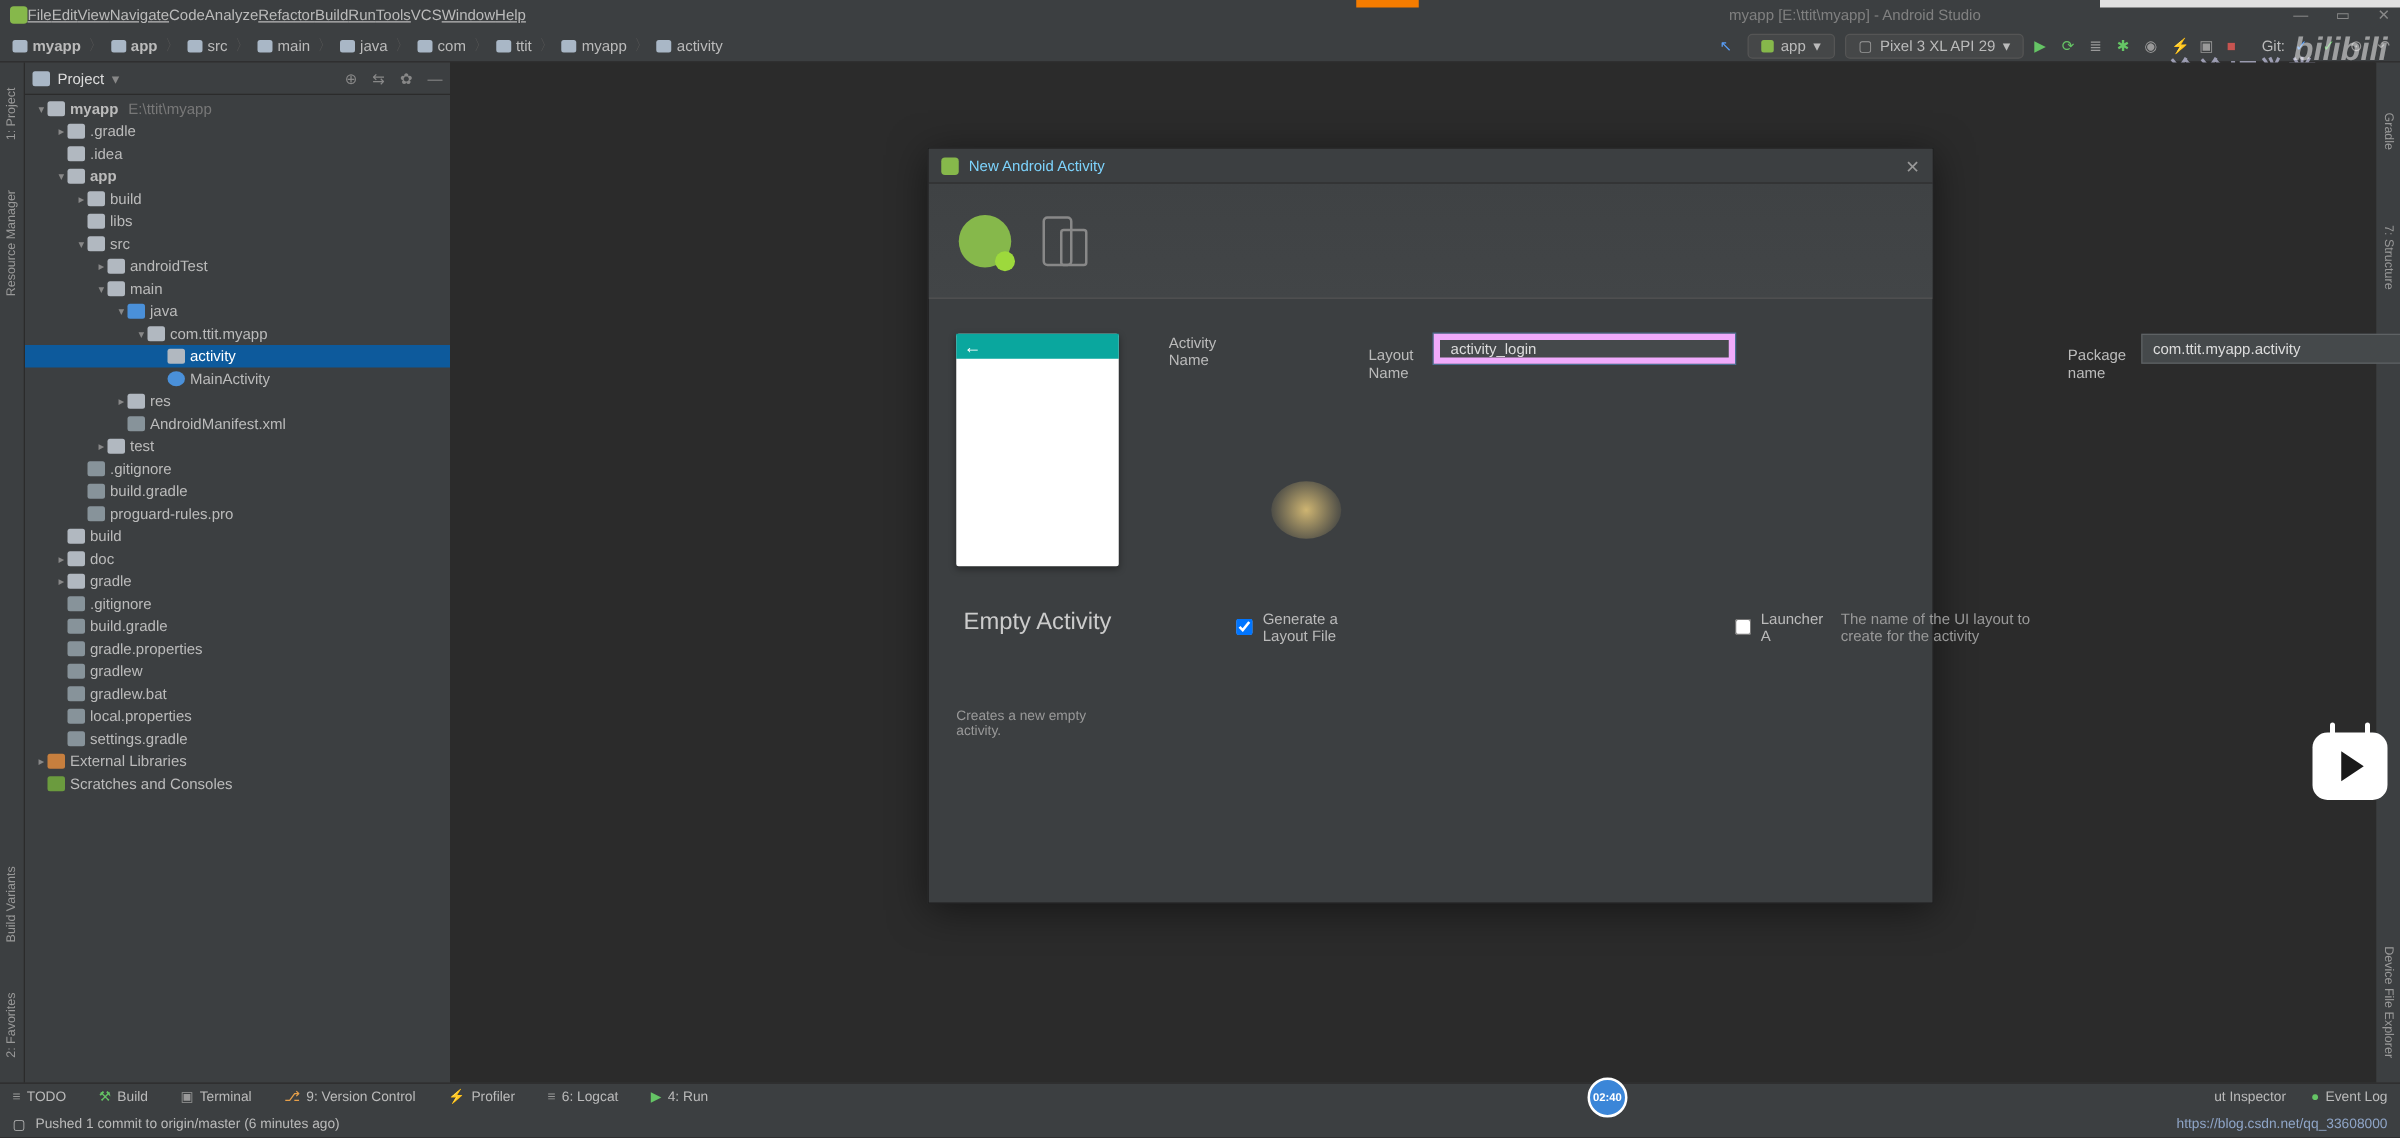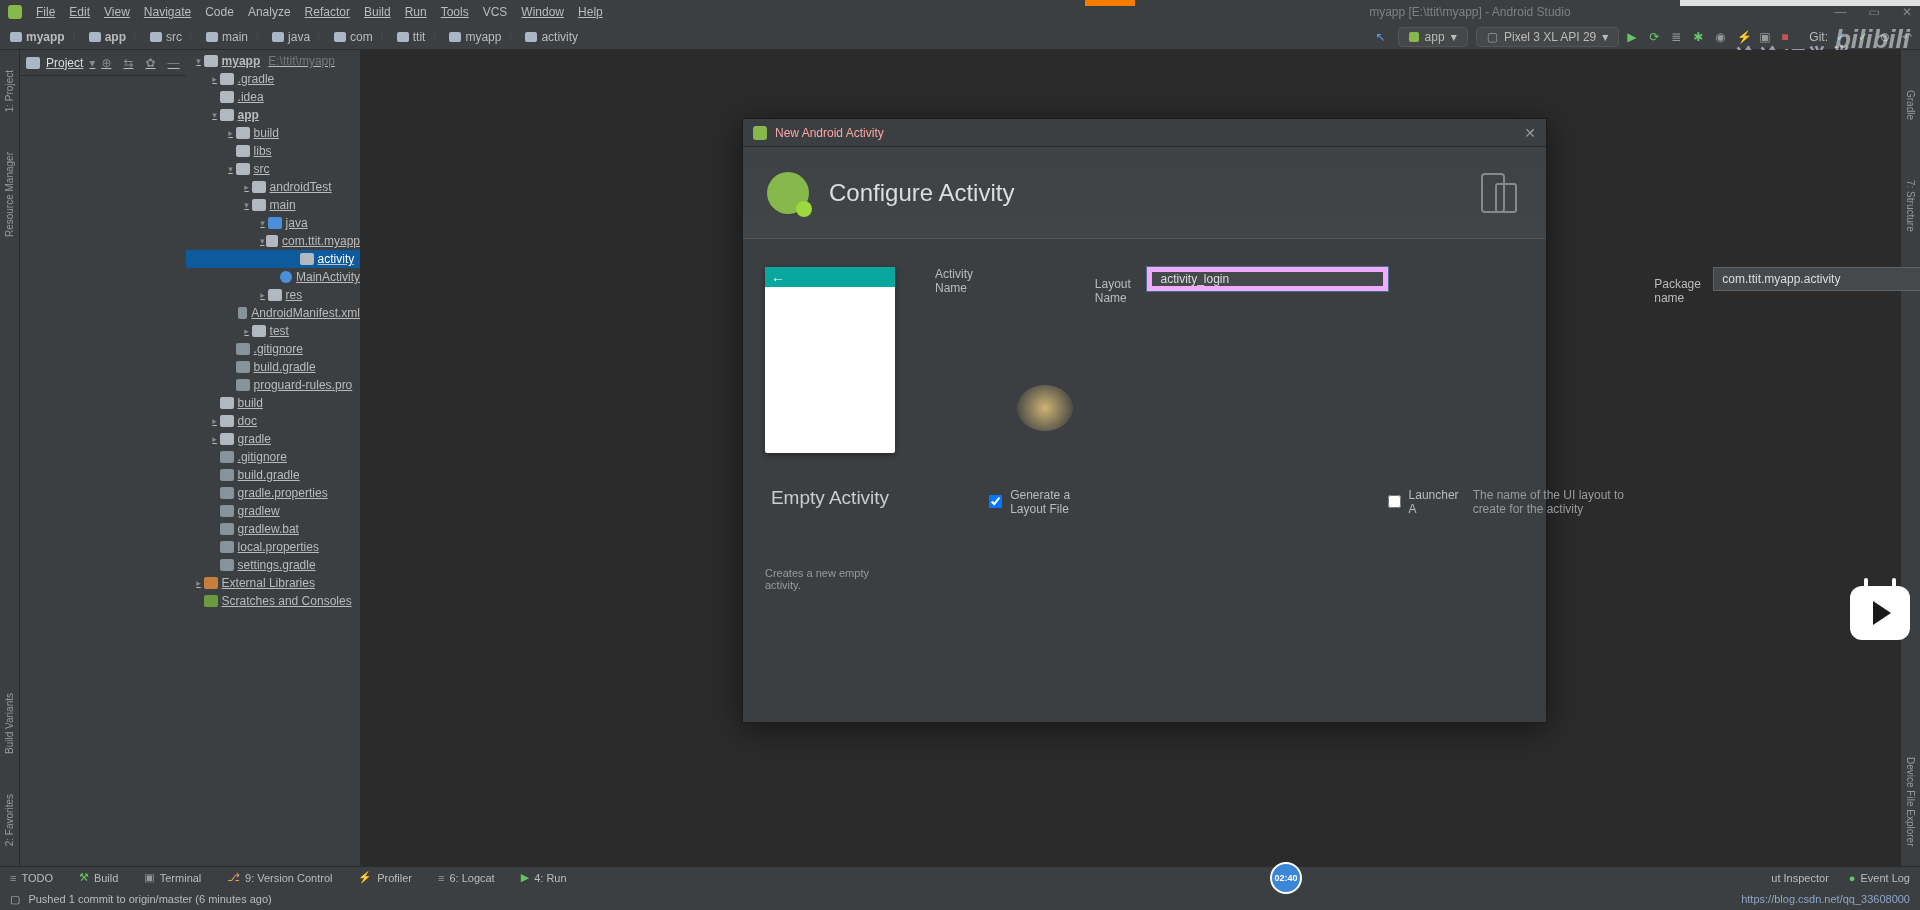--- a/index.html
+++ b/index.html
@@ -3,21 +3,21 @@
 <meta charset="utf-8">
 <style>
 * { box-sizing: border-box; margin: 0; padding: 0; font-family: "Segoe UI", Tahoma, sans-serif; }
 body { background: #2b2b2b; color: #bbbbbb; font-size: 12px; width: 1920px; height: 910px; overflow: hidden; position: relative; }
 
 
 .orange-strip { position: absolute; top: 0; left: 1085px; width: 50px; height: 6px; background: #f57c00; }
 .right-white-box { position: absolute; top: 0; right: 0; width: 240px; height: 6px; background: #e0e0e0; }
 
 
-.menubar { display: flex; align-items: center; height: 24px; padding: 0 8px; gap: 14px; background: #3c3f41; text-align: right; }
+.menubar { display: flex; align-items: center; height: 24px; padding: 0 8px; background: #3c3f41; text-align: right; }
 .as-icon { width: 14px; height: 14px; background: #86b84b; border-radius: 3px; }
 .menubar .menu-item { color: #bbb; cursor: default; }
 .menubar .menu-item .ul { text-decoration: underline; }
 .title-area { margin-left: auto; color: #808080; }
 .window-controls { margin-left: 250px; display: flex; gap: 22px; }
 .window-controls span { color: #888; font-size: 12px; }
 
 
 .toolbar-row { display: flex; align-items: center; height: 26px; background: #3c3f41; border-bottom: 1px solid #2b2b2b; padding: 0 4px; }
 .breadcrumb { display: flex; align-items: center; gap: 0; }
@@ -37,21 +37,21 @@
 .git-label { color: #bbb; margin-left: 6px; }
 
 
 .watermark-text { position: absolute; right: 65px; top: 42px; color: rgba(200,200,230,0.7); font-size: 22px; font-weight: bold; letter-spacing: 2px; }
 .bilibili-logo { position: absolute; right: 10px; top: 24px; color: rgba(255,255,255,0.5); font-size: 26px; font-weight: bold; font-style: italic; }
 
 
 .main { display: flex; height: 836px; }
 .left-gutter { width: 20px; background: #3c3f41; border-right: 1px solid #2b2b2b; display: flex; flex-direction: column; align-items: center; padding-top: 20px; gap: 40px; }
 .left-gutter .vtext { writing-mode: vertical-rl; transform: rotate(180deg); font-size: 10px; color: #999; }
-.project-pane { width: 340px; background: #3c3f41; display: flex; flex-direction: row; text-decoration: underline; }
+.project-pane { width: 340px; background: #3c3f41; display: flex; flex-direction: column; }
 .project-header { display: flex; align-items: center; height: 26px; padding: 0 6px; gap: 6px; border-bottom: 1px solid #2b2b2b; }
 .project-header .folder { width: 14px; height: 12px; background: #a9b7c6; border-radius: 2px; }
 .project-header .title { color: #ddd; font-weight: 500; }
 .project-header .dd { color: #888; }
 .project-header .right-icons { margin-left: auto; display: flex; gap: 12px; color: #888; }
 .tree { flex: 1; overflow: auto; padding: 2px 0; }
 .tree-row { display: flex; align-items: center; height: 18px; cursor: default; }
 .tree-row.sel { background: #0d5a9c; color: #fff; }
 .tree-indent { display: inline-block; }
 .arrow { width: 10px; text-align: center; color: #888; font-size: 9px; }
@@ -68,21 +68,21 @@
 .tree-row .dim { color: #787878; margin-left: 8px; }
 
 .editor-area { flex: 1; background: #2b2b2b; position: relative; }
 .right-gutter { width: 20px; background: #3c3f41; border-left: 1px solid #2b2b2b; display: flex; flex-direction: column; align-items: center; padding-top: 40px; gap: 60px; }
 .right-gutter .vtext { writing-mode: vertical-rl; font-size: 10px; color: #999; }
 
 
 .dialog { position: absolute; left: 382px; top: 68px; width: 805px; height: 605px; background: #3c3f41; border: 1px solid #1c1c1c; box-shadow: 0 6px 30px rgba(0,0,0,0.5); display: flex; flex-direction: column; }
 .dialog-title { display: flex; align-items: center; height: 28px; padding: 0 10px; gap: 8px; background: #3c3f41; border-bottom: 1px solid #2b2b2b; }
 .dialog-title .as-icon-small { width: 14px; height: 14px; background: #86b84b; border-radius: 3px; }
-.dialog-title .ttext { color: #fca5a5; }
+.dialog-title .ttext { color: #7dd3fc; }
 .dialog-title .close { margin-left: auto; color: #999; cursor: pointer; font-size: 14px; }
 
 .dialog-header { display: flex; align-items: center; height: 92px; padding: 0 24px; background: linear-gradient(#3f4244, #424547); border-bottom: 1px solid #555; gap: 20px; }
 .dialog-header .round-icon { width: 42px; height: 42px; background: #86b84b; border-radius: 50%; position: relative; }
 .dialog-header .round-icon::after { content: ""; width: 16px; height: 16px; background: #9dd93c; border-radius: 50%; position: absolute; right: -3px; bottom: -3px; }
 .dialog-header h1 { font-size: 24px; font-weight: 400; color: #ddd; flex: 1; }
 .phone-mock-icon { width: 46px; height: 46px; }
 .phone-mock-icon svg { width: 100%; height: 100%; }
 
 .dialog-body { flex: 1; display: flex; padding: 28px 22px 0 22px; gap: 40px; }
@@ -441,21 +441,20 @@
   <div class="editor-area">
 
     <div class="dialog">
       <div class="dialog-title">
         <span class="as-icon-small"></span>
         <span class="ttext">New Android Activity</span>
         <span class="close">✕</span>
       </div>
       <div class="dialog-header">
         <span class="round-icon"></span>
-        <h1>Configure Activity</h1>
         <span class="phone-mock-icon">
           <svg viewBox="0 0 46 46">
               <rect x="6" y="4" width="22" height="38" rx="3" fill="none" stroke="#888" stroke-width="2"></rect>
               <rect x="20" y="14" width="20" height="28" rx="2" fill="none" stroke="#888" stroke-width="2"></rect>
             </svg>
         </span>
       </div>
 
       <div class="dialog-body">
         <div class="dialog-preview">

